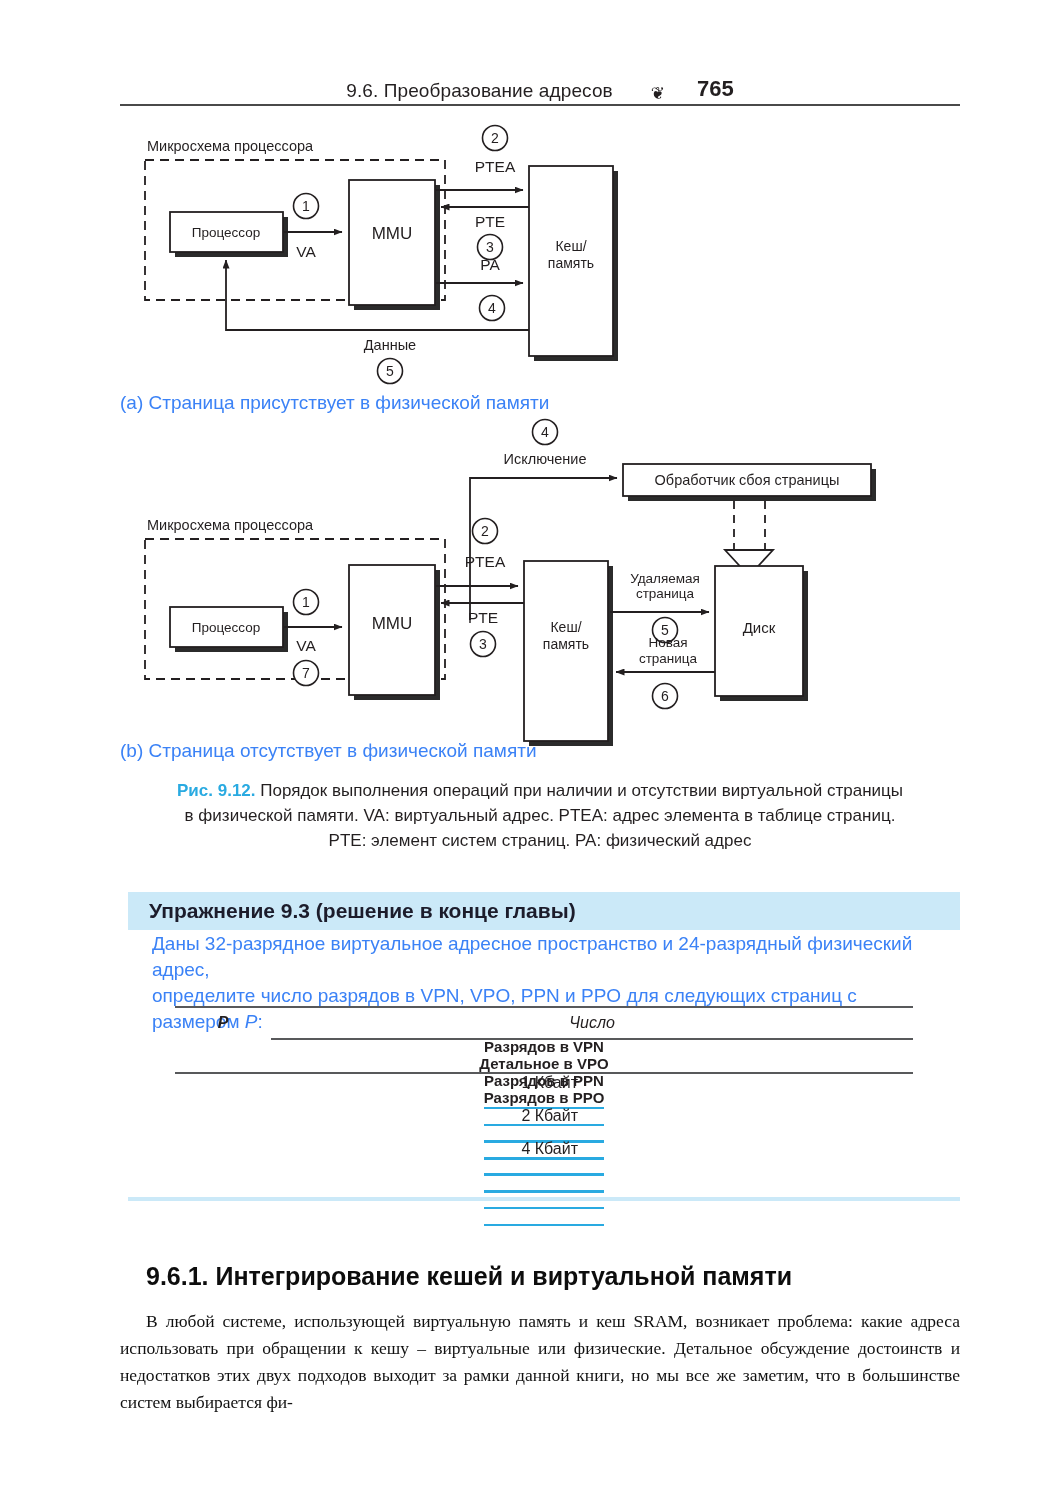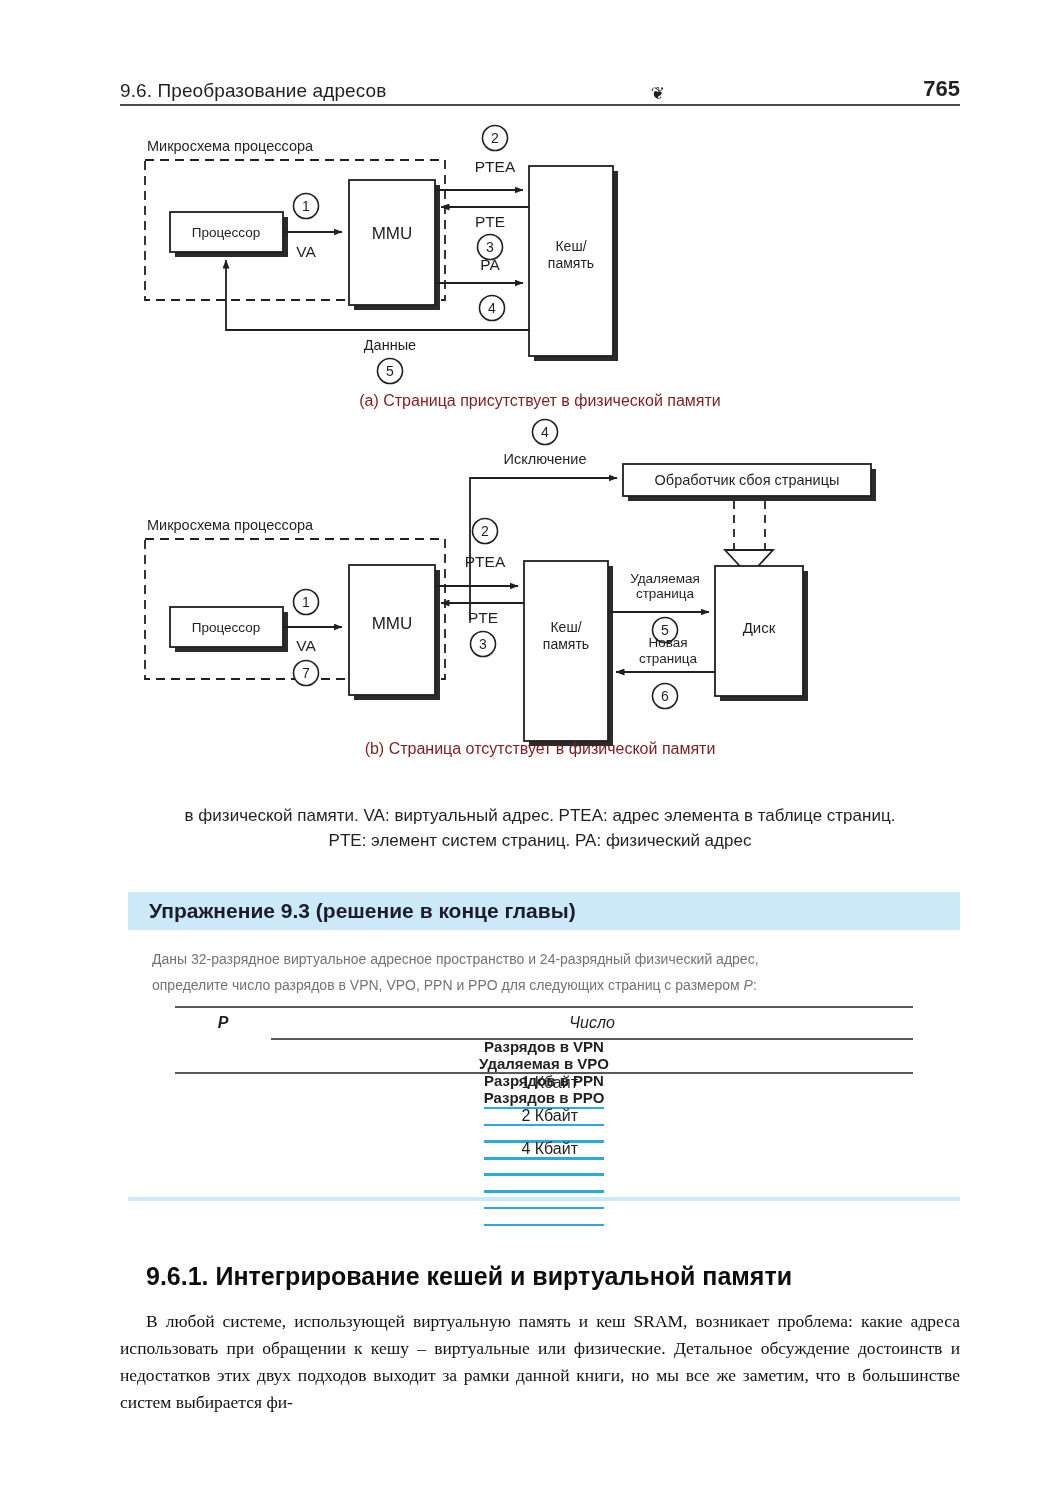--- a/index.html
+++ b/index.html
@@ -1,44 +1,44 @@
 <!DOCTYPE html>
 <html><head>
 <meta charset="utf-8">
 <style>
   html,body{margin:0;padding:0;background:#fff;}
   body{width:1053px;height:1500px;position:relative;font-family:"Liberation Sans",sans-serif;color:#1a1a1a;}
   .page{position:absolute;inset:0;width:1053px;height:1500px;overflow:hidden;}
 
   
   .runhead{position:absolute;left:120px;top:68px;width:840px;height:34px;
-           display:flex;align-items:flex-end;justify-content:space-between;gap:0;}
+           display:flex;align-items:flex-end;justify-content:center;gap:12px;}
   .runhead .rh-title{font-size:19px;letter-spacing:.1px;color:#231f20;font-weight:400;}
   .runhead .rh-diamond{font-size:17px;color:#231f20;margin:0 20px 0 26px;line-height:1;}
   .runhead .rh-page{font-size:22px;font-weight:700;color:#231f20;}
   .rule-head{position:absolute;left:120px;top:104px;width:840px;height:2px;background:#4a4a4a;}
 
   
   .figure{position:absolute;left:120px;top:120px;width:840px;height:650px;}
   .figwrap{position:absolute;left:0;top:0;width:840px;height:650px;}
 
-  .subcap{position:absolute;width:100%;text-align:center;font-size:16px;color:#7f1d1d;}
+  .subcap{position:absolute;width:100%;text-align:left;font-size:19px;color:#3b82f6;}
   .subcap-a{top:272px;}
   .subcap-b{top:620px;}
 
   
   .figcap{position:absolute;left:120px;top:778px;width:840px;text-align:center;
           font-size:17px;line-height:25px;color:#231f20;}
   .figcap b.ref{color:#29aae1;font-weight:700;}
 
   
   .exbox{position:absolute;left:128px;top:892px;width:832px;}
   .exhead{background:#cbe9f8;height:38px;display:flex;align-items:center;padding-left:21px;
           font-size:21px;font-weight:700;color:#1c1c2b;box-sizing:border-box;}
-  .exbody{padding:16px 24px 0 24px;font-size:14px;line-height:26px;color:#737373;}
+  .exbody{padding:1px 24px 0 24px;font-size:19px;line-height:26px;color:#3b82f6;}
   .exbody em{font-style:italic;}
   .exfoot{position:absolute;left:0;top:305px;width:832px;height:4px;background:#cbe9f8;}
 
   
   .tbl{position:absolute;left:175px;top:1006px;width:738px;}
   .tbl-top{height:2px;background:#58595b;width:738px;}
   .row-group{position:relative;}
   .thead-upper{display:flex;height:30px;align-items:center;}
   .th-p{width:96px;text-align:center;font-style:italic;font-size:16px;font-weight:700;color:#231f20;}
   .th-chislo{flex:1;text-align:center;font-size:16px;color:#231f20;font-style:italic;}
@@ -195,21 +195,21 @@
           <text x="545" y="581" font-size="14" text-anchor="middle">6</text>
         </g>
       </svg>
     </div>
 
     <div class="subcap subcap-a">(a) Страница присутствует в физической памяти</div>
     <div class="subcap subcap-b">(b) Страница отсутствует в физической памяти</div>
   </div>
 
   <div class="figcap">
-    <br>
+    <span><b class="ref">Рис. 9.12.</b><span> Порядок выполнения операций при наличии и отсутствии виртуальной страницы</span></span><br>
     <span>в физической памяти. VA: виртуальный адрес. PTEA: адрес элемента в таблице страниц.</span><br>
     <span>PTE: элемент систем страниц. PA: физический адрес</span>
   </div>
 
   <div class="exbox">
     <div class="exhead">
       <span>Упражнение 9.3 (решение в конце главы)</span>
     </div>
     <div class="exbody">
       <span>Даны 32-разрядное виртуальное адресное пространство и 24-разрядный физический адрес,</span><br>
@@ -222,21 +222,21 @@
     <div class="tbl-top"></div>
     <div class="row-group">
       <div class="thead-upper">
         <div class="th-p">P</div>
         <div class="th-chislo">Число</div>
       </div>
       <div class="rule-mid"></div>
       <div class="thead-lower">
         <div class="sp"></div>
         <div class="th">Разрядов в VPN</div>
-        <div class="th">Удаляемая в VPO</div>
+        <div class="th">Детальное в VPO</div>
         <div class="th">Разрядов в PPN</div>
         <div class="th">Разрядов в PPO</div>
       </div>
     </div>
     <div class="rule-bot"></div>
 
     <div class="trow">
       <div class="lab">1 Кбайт</div>
       <div class="cell">
           <div class="blank"></div>

